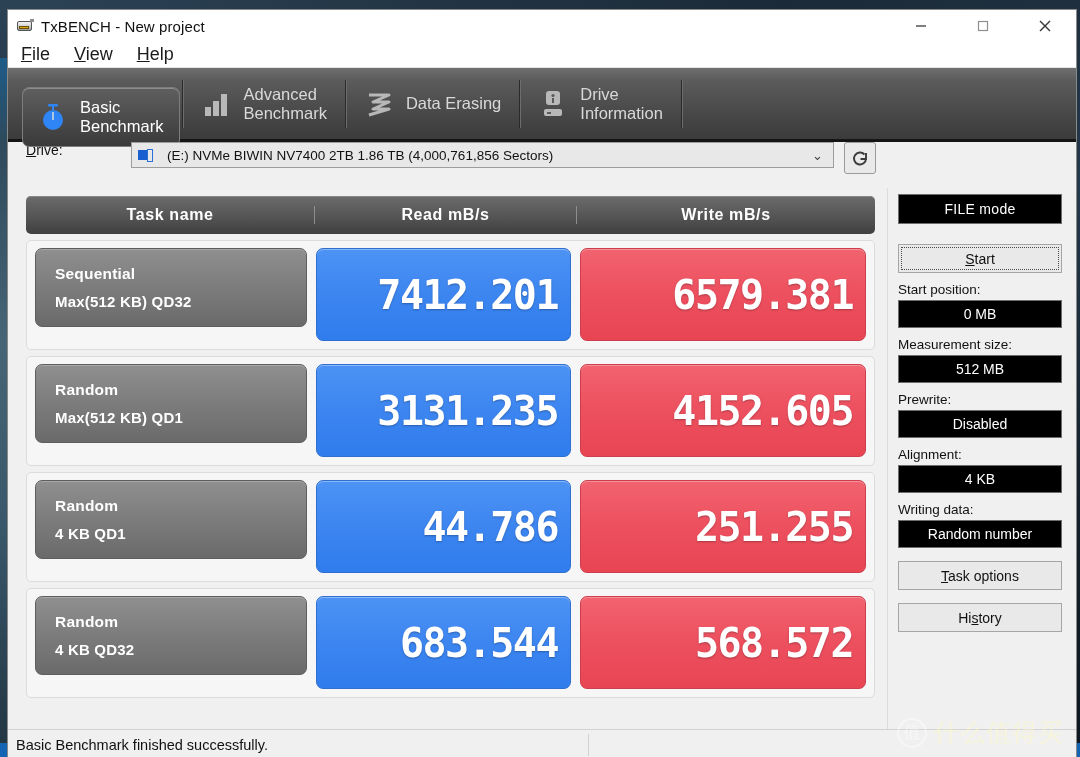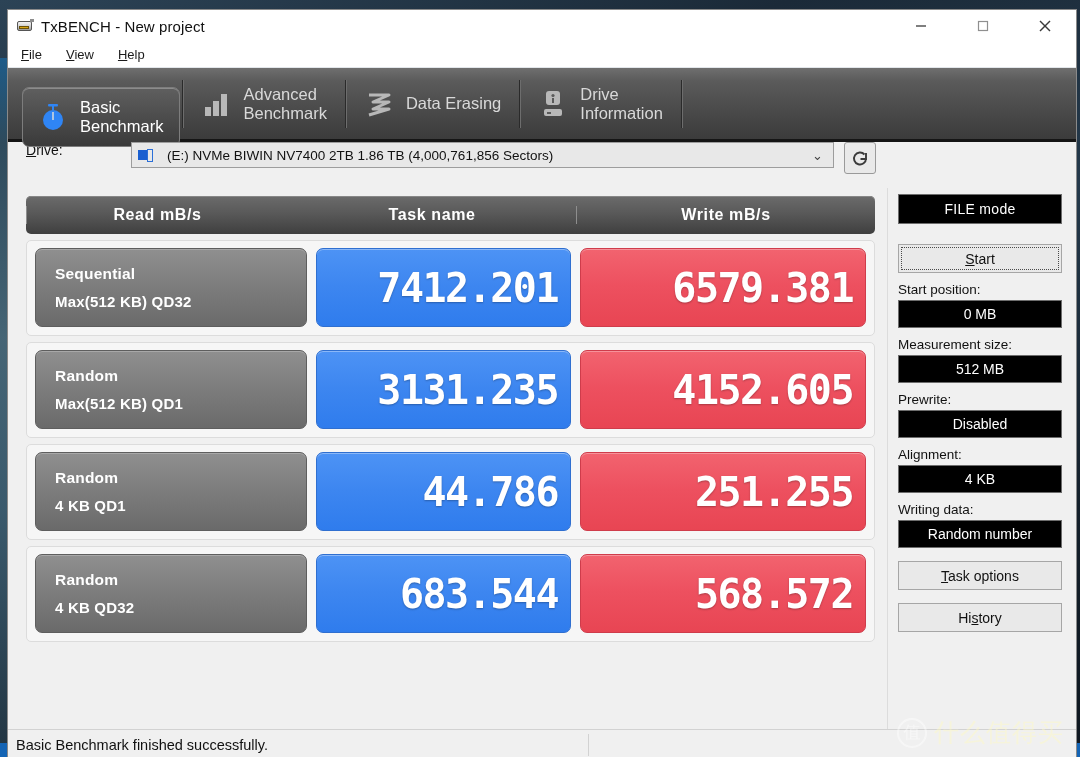--- a/index.html
+++ b/index.html
@@ -97,21 +97,21 @@
     height: 26px;
     flex: 0 0 26px;
     background: #ffffff;
     display: flex;
     align-items: center;
     padding-left: 10px;
     gap: 18px;
     border-bottom: 1px solid #e2e6ea;
   }
   .menu-item {
-    font-size: 13px;
+    font-size: 18px;
     color: #1b1b1b;
     padding: 1px 3px;
   }
   .menu-item u { text-decoration: underline; }
 
   
   #tabstrip {
     flex: 0 0 74px;
     height: 74px;
     background: linear-gradient(180deg,#6f6f6f 0%,#5b5b5b 18%,#4d4d4d 52%,#3b3b3b 100%);
@@ -246,21 +246,21 @@
     flex-direction: column;
     justify-content: center;
     padding-left: 19px;
     color: #ffffff;
     gap: 8px;
   }
   .task-line1 { font-size: 15.5px; font-weight: bold; letter-spacing: .2px; }
   .task-line2 { font-size: 15px; font-weight: bold; letter-spacing: .2px; margin-top: 2px; }
 
   .val-cell {
-    height: 79px;
+    height: 93px;
     border-radius: 7px;
     display: flex;
     align-items: center;
     justify-content: flex-end;
     padding-right: 12px;
     font-family: "DejaVu Sans Mono", monospace;
     font-size: 40px;
     font-weight: bold;
     color: #ffffff;
     letter-spacing: -1.5px;
@@ -491,22 +491,22 @@
         <path d="M17 6 L17 12 L11.5 12" fill="none" stroke="#3a3a3a" stroke-width="1.9"></path>
       </svg>
     </div>
   </div>
 
   <div id="content">
 
     <div id="left-pane">
 
       <div id="table-head">
+        <div class="th th-task">Task name</div>
         <div class="th th-read">Read mB/s</div>
-        <div class="th th-task">Task name</div>
         <div class="th th-write">Write mB/s</div>
       </div>
 
       <div class="result-row">
         <div class="task-cell">
           <div class="task-line1">Sequential</div>
           <div class="task-line2">Max(512 KB) QD32</div>
         </div>
         <div class="val-cell val-read">7412.201</div>
         <div class="val-cell val-write">6579.381</div>

